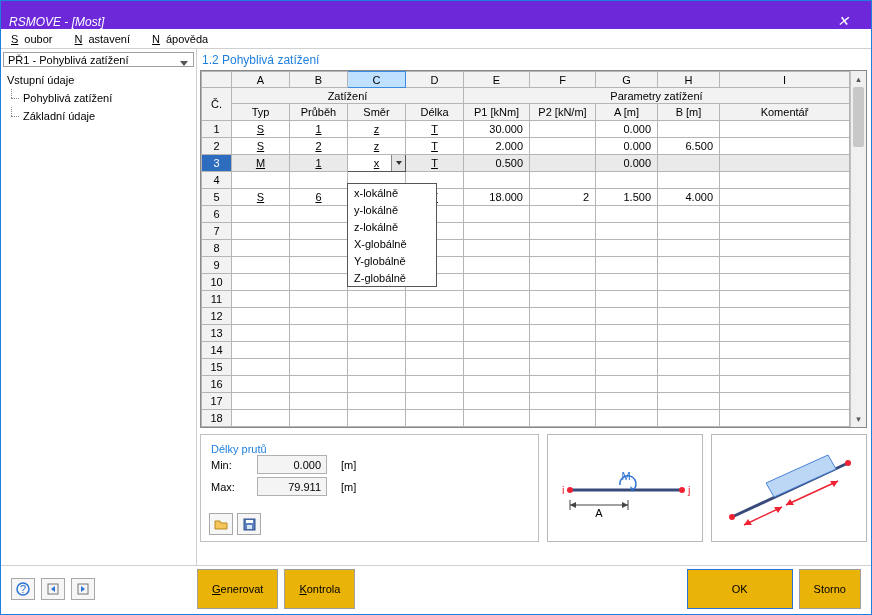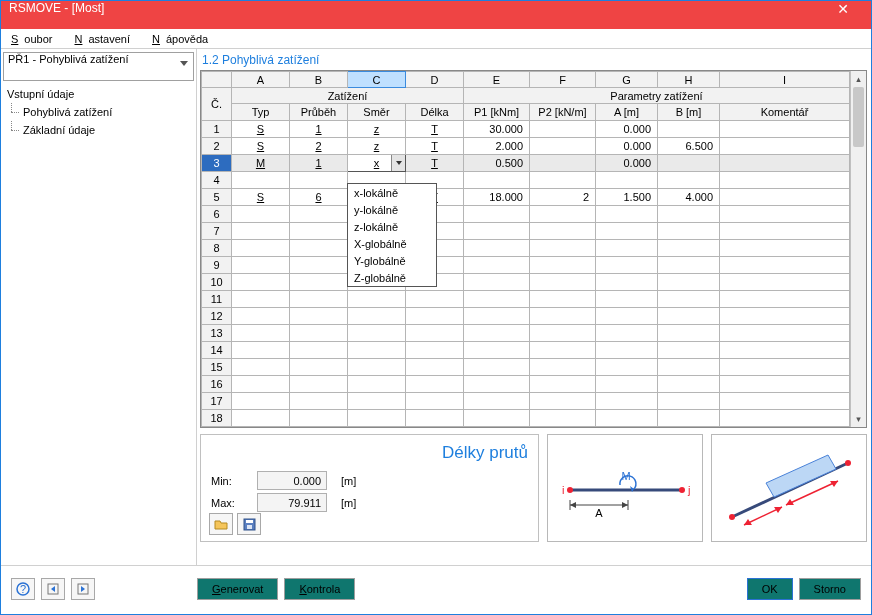--- a/index.html
+++ b/index.html
@@ -1,25 +1,25 @@
 <!DOCTYPE html>
 <html><head>
 <meta charset="utf-8">
 <style>
 * { box-sizing: border-box; margin: 0; padding: 0; font-family: "Segoe UI", Tahoma, sans-serif; font-size: 11px; }
 body { background: #fff; width: 872px; height: 615px; overflow: hidden; border: 1px solid #1e7fde; }
-.titlebar { background: #ef4444; color: #fff; height: 28px; display: flex; align-items: flex-start; padding: 0 8px; }
+.titlebar { background: #6d28d9; color: #fff; height: 28px; display: flex; align-items: flex-end; padding: 0 8px; font-style: italic; }
 .titlebar .title { flex: 1; font-size: 12px; }
 .titlebar .close { width: 40px; text-align: center; font-size: 14px; cursor: pointer; }
 .menubar { background: #fff; border-bottom: 1px solid #d0d0d0; height: 20px; display: flex; align-items: center; padding: 0 4px; gap:4px;}
 .menubar span { padding: 1px 6px; cursor: pointer; }
 .menubar span u { text-decoration: underline; }
 .content { display: flex; height: 516px; }
 .leftpanel { width: 196px; border-right: 1px solid #d0d0d0; padding: 3px 2px; }
-.combo { width: 100%; height: 29px; border: 1px solid #a0a0a0; background: #fff; display: flex; align-items: flex-start; padding: 0 4px; cursor: pointer; position: relative; }
+.combo { width: 100%; height: 15px; border: 1px solid #a0a0a0; background: #fff; display: flex; align-items: flex-end; padding: 0 4px; cursor: pointer; position: relative; }
 .combo::after { content: ""; position: absolute; right: 5px; top: 8px; border-left: 4px solid transparent; border-right: 4px solid transparent; border-top: 5px solid #555; }
 .tree { margin-top: 4px; font-size: 11px; }
 .tree .root { padding: 3px 4px; }
 .tree .child { padding: 3px 4px 3px 20px; position: relative; }
 .tree .child::before { content: ""; position: absolute; left: 8px; top: 0; bottom: 50%; width: 1px; border-left: 1px dotted #888; }
 .tree .child::after { content: ""; position: absolute; left: 8px; top: 50%; width: 8px; border-top: 1px dotted #888; }
 .rightpanel { flex: 1; display: flex; flex-direction: column; padding: 3px 4px 3px 3px; }
 .section-title { color: #1e7fde; font-size: 12px; padding: 1px 2px 3px; }
 .grid-wrap { flex: 0 0 332px; border: 1px solid #888; position: relative; display: flex; background:#fff;}
 .grid-scroll-y { width:16px; background:#f0f0f0; border-left:1px solid #c0c0c0; display:flex; flex-direction:column;}
@@ -40,32 +40,32 @@
 table.grid tr.selrow td.rownum { background:#2d6cbf; color:#fff; }
 table.grid tr.selrow td { background:#eaeaea;}
 .dropdown-cell { position: relative; background:#fff !important; border:1px solid #555 !important;}
 .dropdown-cell .val { text-decoration: underline; }
 .dropdown-cell .dd-btn { position:absolute; right:0; top:0; bottom:0; width:14px; background:#e4e4e4; border-left:1px solid #888; display:flex; align-items:center; justify-content:center;}
 .dropdown-cell .dd-btn::after{content:"";border-left:3px solid transparent;border-right:3px solid transparent;border-top:4px solid #333;}
 .dropdown-list { position:absolute; top:16px; left:-1px; width:90px; background:#fff; border:1px solid #555; z-index:10;margin-top:12px;}
 .dropdown-list div { text-align:left; padding:2px 6px; height:17px; display:flex; align-items:center; cursor:pointer;}
 .bottom-area { display:flex; margin-top:6px; gap:8px; }
 .info-panel { flex:1; border:1px solid #c0c0c0; padding:8px 10px 6px; position:relative;}
-.info-panel .label{ color:#1e7fde; font-size:17px; margin-bottom:8px;text-align:right;}
+.info-panel .label{ color:#1e7fde; font-size:11px; margin-bottom:0;}
 .info-panel .row{ display:flex; align-items:center; margin-bottom:3px; gap:12px;}
 .info-panel .row .lab{ width:34px;}
 .info-panel .val-box{ width:70px; height:19px; border:1px solid #b0b0b0; background:#f4f4f4; text-align:right; padding:2px 5px; display:flex; align-items:center; justify-content:flex-end;}
 .info-panel .row .unit{ margin-left:2px;}
 .info-panel .iconrow{ position:absolute; bottom:6px; left:8px; display:flex; gap:4px;}
 .iconbtn{ width:24px; height:22px; border:1px solid #a8a8a8; background:#f6f6f6; display:flex; align-items:center; justify-content:center; cursor:pointer;}
 .preview { width:156px; height:108px; border:1px solid #b8b8b8; background:#fff; position:relative;}
 .footer { height: 47px; border-top:1px solid #d0d0d0; display:flex; align-items:center; padding:0 10px; gap:6px;}
 .footer .spacer{flex:1;}
-.btn { height:22px; border:1px solid #9e9e9e; background:#0f766e; padding:0 14px; cursor:pointer; display:flex; align-items:center; justify-content:center;}
-.btn.primary{ border:1px solid #2b72d4; padding: 0 14px; text-align: center;}
+.btn { height:40px; border:1px solid #9e9e9e; background:#eab308; padding:0 14px; cursor:pointer; display:flex; align-items:center; justify-content:center;}
+.btn.primary{ border:1px solid #2b72d4; padding: 0 44px; text-align: center;}
 .sqbtn{ width:24px; height:22px; border:1px solid #a8a8a8; background:#f6f6f6; display:flex; align-items:center; justify-content:center; cursor:pointer;}
 svg{display:block;}
 </style>
 </head>
 <body>
 
 <div class="titlebar">
   <span class="title">RSMOVE - [Most]</span>
   <span class="close">✕</span>
 </div>

